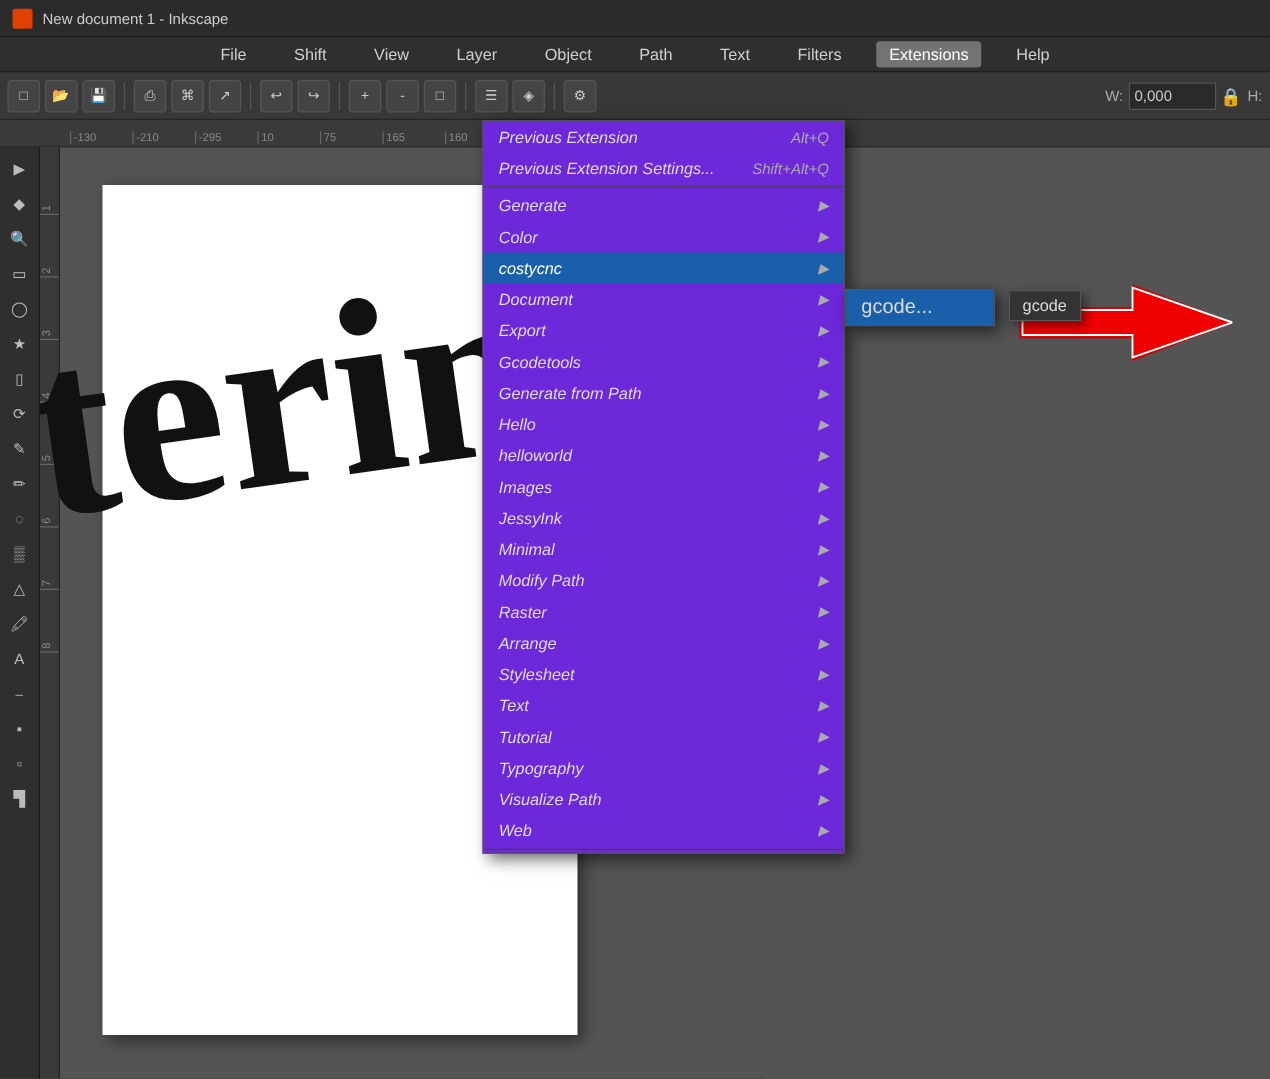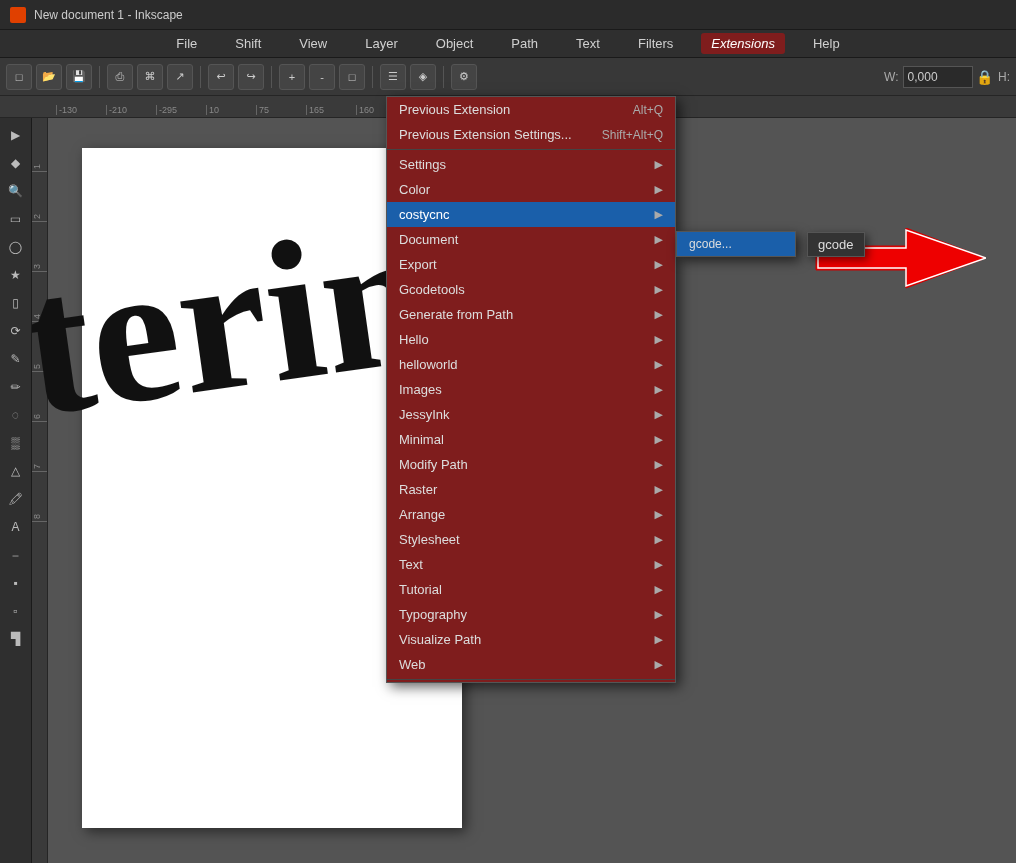--- a/index.html
+++ b/index.html
@@ -29,21 +29,21 @@
       gap: 18px;
       justify-content: center;
     }
     .menu-item {
       padding: 3px 10px;
       cursor: pointer;
       border-radius: 3px;
       color: #d0d0d0;
       font-size: 13px;
     }
-    .menu-item.active { background: #7f1d1d; color: #fff; font-style: italic; }
+    .menu-item.active { background: #737373; color: #fff; }
 
     
     #toolbar {
       height: 38px;
       background: #383838;
       display: flex;
       align-items: center;
       padding: 0 6px;
       gap: 4px;
       border-bottom: 1px solid #252525;
@@ -176,24 +176,25 @@
     .dropdown-container {
       position: absolute;
       top: 96px; 
       left: 386px;
       z-index: 100;
       display: flex;
       flex-direction: row;
     }
 
     .dropdown-menu {
-      background: #7f1d1d;
+      background: #6d28d9;
       border: 1px solid #555;
       min-width: 290px;
       box-shadow: 4px 4px 12px rgba(0,0,0,0.6);
+      font-style: italic;
     }
     .dropdown-menu .menu-group-item {
       display: flex;
       align-items: center;
       justify-content: space-between;
       padding: 5px 12px;
       cursor: pointer;
       color: #ddd;
       font-size: 13px;
       white-space: nowrap;
@@ -211,21 +212,21 @@
       box-shadow: 4px 4px 12px rgba(0,0,0,0.6);
       position: relative;
       margin-left: 0;
     }
     .submenu .menu-group-item {
       display: flex;
       align-items: center;
       padding: 5px 12px;
       cursor: pointer;
       color: #ddd;
-      font-size: 12px;
+      font-size: 16px;
     }
     .submenu .menu-group-item.highlighted { background: #1a5faa; }
 
     
     .gcode-tooltip {
       position: absolute;
       top: 0;
       left: 130px;
       background: #333;
       border: 1px solid #555;
@@ -359,21 +360,21 @@
     <div class="menu-group-item">
       <span>Previous Extension</span>
       <span class="shortcut">Alt+Q</span>
     </div>
     <div class="menu-group-item">
       <span>Previous Extension Settings...</span>
       <span class="shortcut">Shift+Alt+Q</span>
     </div>
     <div class="menu-divider"></div>
     <div class="menu-group-item">
-      <span>Settings</span>
+      <span>Generate</span>
       <span class="arrow">▶</span>
     </div>
     <div class="menu-group-item">
       <span>Color</span>
       <span class="arrow">▶</span>
     </div>
     <div class="menu-group-item highlighted">
       <span>costycnc</span>
       <span class="arrow">▶</span>
     </div>

